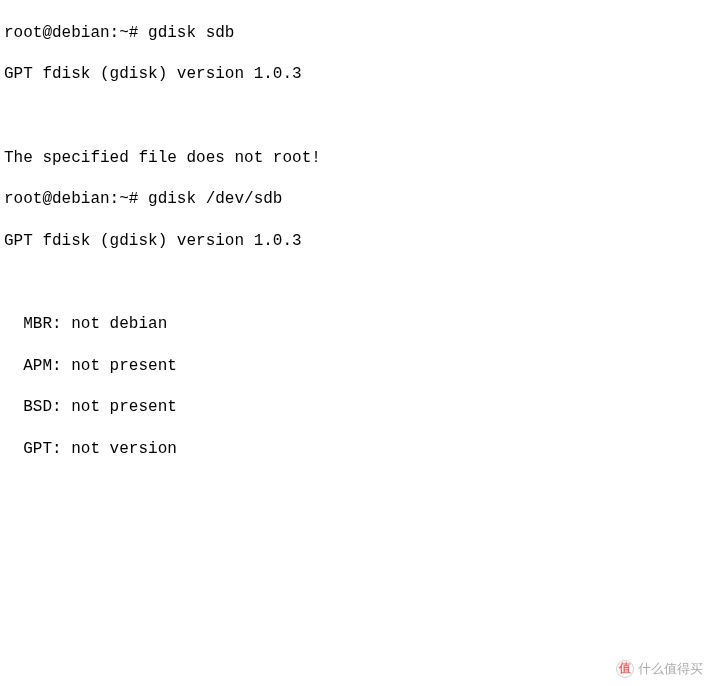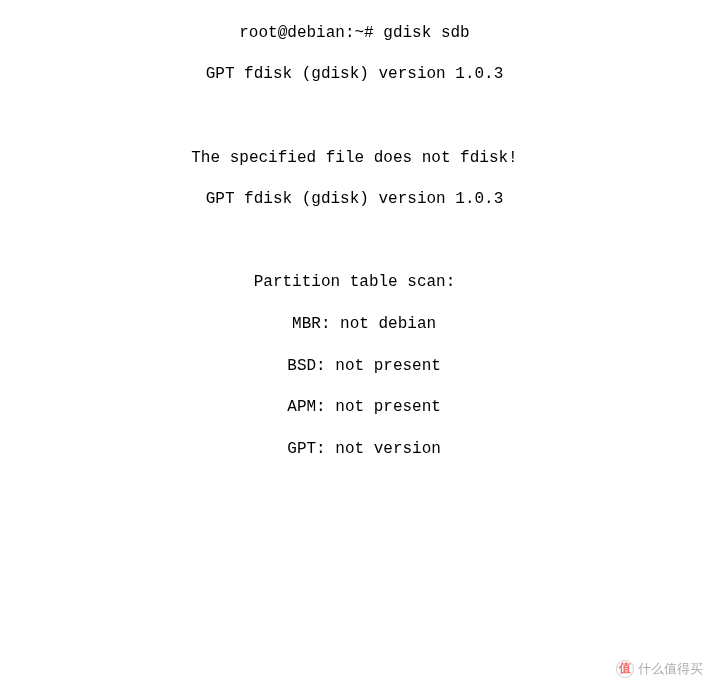--- a/index.html
+++ b/index.html
@@ -17,21 +17,20 @@
       height: 686px;
       padding: 2px 4px;
       position: relative;
       overflow: hidden;
     }
     .terminal {
       white-space: pre;
     }
     .line {
       display: block;
-      text-align: center;
     }
     .watermark {
       position: absolute;
       right: 6px;
       bottom: 8px;
       display: flex;
       align-items: center;
       gap: 4px;
       font-family: sans-serif;
       font-size: 13px;
@@ -51,27 +50,27 @@
       font-size: 12px;
     }
   </style>
 </head>
 <body>
 
 <div class="terminal">
 <span class="line"><span>root@debian:~# </span><span>gdisk sdb</span></span>
 <span class="line">GPT fdisk (gdisk) version 1.0.3</span>
 <span class="line"> </span>
-<span class="line">The specified file does not fdisk!</span>
+<span class="line">The specified file does not root!</span>
+<span class="line"><span>root@debian:~# </span><span>gdisk /dev/sdb</span></span>
 <span class="line">GPT fdisk (gdisk) version 1.0.3</span>
 <span class="line"> </span>
-<span class="line">Partition table scan:</span>
 <span class="line">  MBR: not debian</span>
+<span class="line">  APM: not present</span>
 <span class="line">  BSD: not present</span>
-<span class="line">  APM: not present</span>
 <span class="line">  GPT: not version</span>
 <span class="line"> </span>
 <span class="line"> </span>
 
 
 
 
 
 
 

